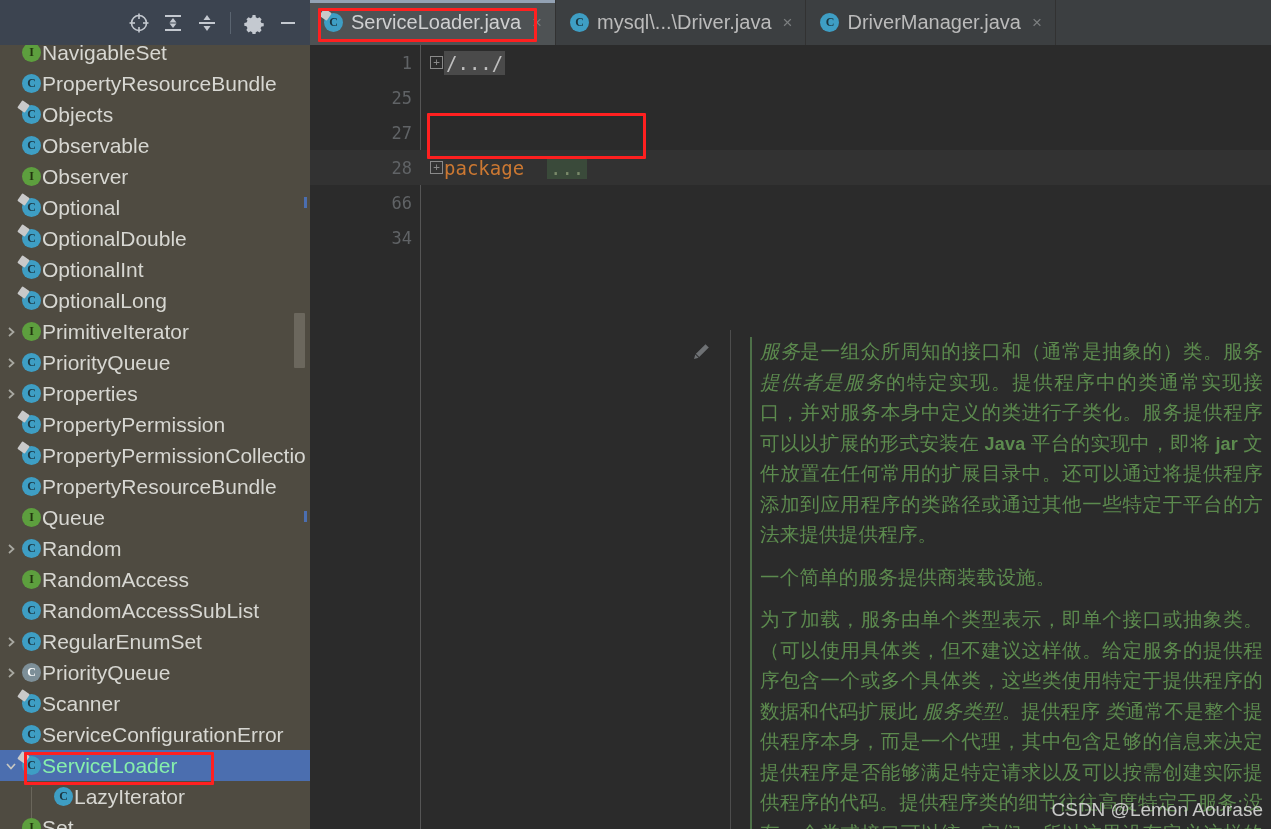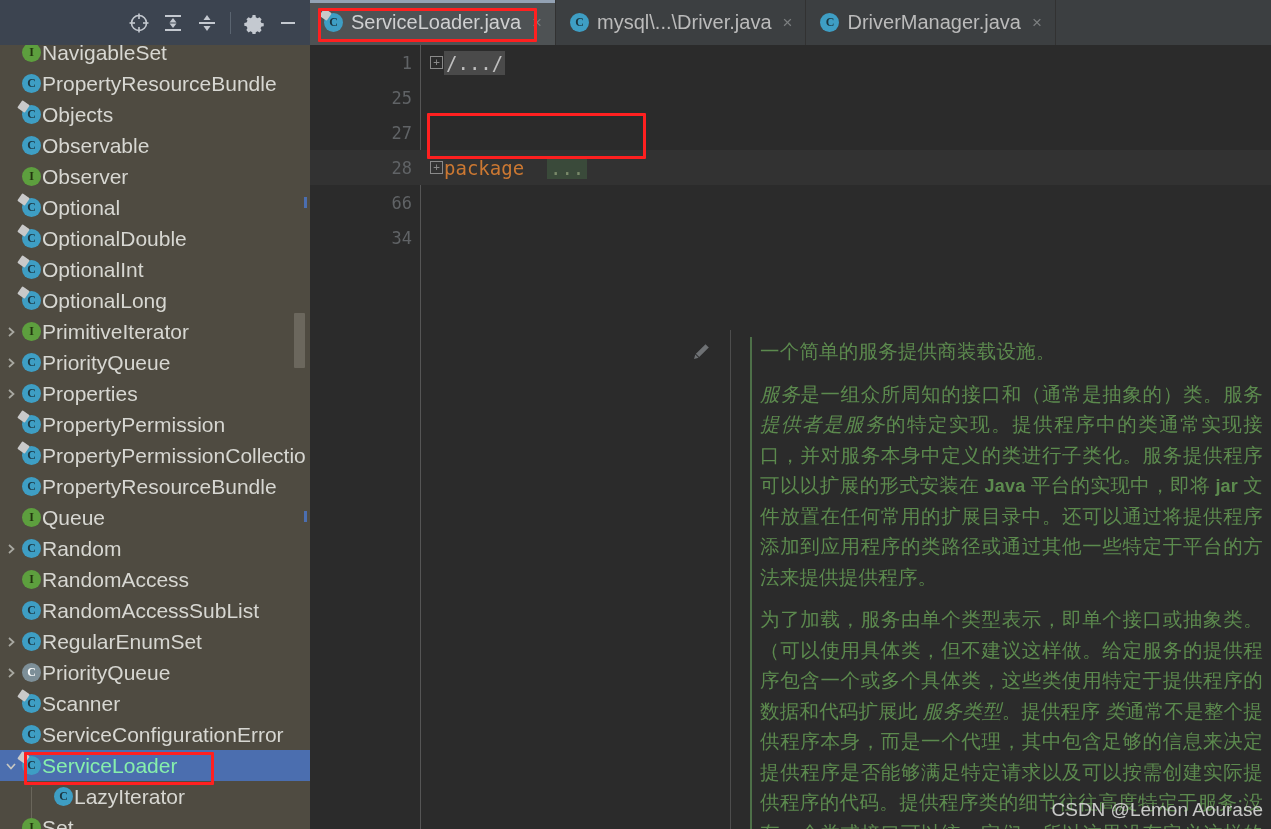--- a/index.html
+++ b/index.html
@@ -564,22 +564,22 @@
         <svg width="22" height="22" viewBox="0 0 22 22">
           <path d="M15.5 3.2l3.3 3.3-9.6 9.6-3.3-3.3z" fill="#6e7174"></path>
           <path d="M5.3 13.4l3.3 3.3-4.6 1.3z" fill="#6e7174"></path>
         </svg>
       </div>
 
       <div class="doc-panel">
         <div class="doc-left-rail"></div>
         <div class="doc-quote-rail"></div>
         <div class="doc-body" id="doc-body">
+            <p class="doc-p"><span class="it">服务</span>是一组众所周知的接口和（通常是抽象的）类。服务<span class="it">提供者是服务</span>的特定实现。提供程序中的类通常实现接口，并对服务本身中定义的类进行子类化。服务提供程序可以以扩展的形式安装在 <span class="bold">Java</span> 平台的实现中，即将 <span class="bold">jar</span> 文件放置在任何常用的扩展目录中。还可以通过将提供程序添加到应用程序的类路径或通过其他一些特定于平台的方法来提供提供程序。</p>
             <p class="doc-p">一个简单的服务提供商装载设施。</p>
-            <p class="doc-p"><span class="it">服务</span>是一组众所周知的接口和（通常是抽象的）类。服务<span class="it">提供者是服务</span>的特定实现。提供程序中的类通常实现接口，并对服务本身中定义的类进行子类化。服务提供程序可以以扩展的形式安装在 <span class="bold">Java</span> 平台的实现中，即将 <span class="bold">jar</span> 文件放置在任何常用的扩展目录中。还可以通过将提供程序添加到应用程序的类路径或通过其他一些特定于平台的方法来提供提供程序。</p>
             <p class="doc-p">为了加载，服务由单个类型表示，即单个接口或抽象类。 （可以使用具体类，但不建议这样做。给定服务的提供程序包含一个或多个具体类，这些类使用特定于提供程序的数据和代码扩展此 <span class="it">服务类型</span>。提供程序 <span class="it">类</span>通常不是整个提供程序本身，而是一个代理，其中包含足够的信息来决定提供程序是否能够满足特定请求以及可以按需创建实际提供程序的代码。提供程序类的细节往往高度特定于服务;没有一个类或接口可以统一它们，所以这里没有定义这样的类型。此工具强制执行的唯一要求是提供程序类必须具有零参数构造函数，以便可以在加载期间实例化它们。</p>
           </div>
       </div>
 
       <div class="watermark">CSDN @Lemon Aourase</div>
     </div>
   </div>
 
   <div class="redbox" style="left:318px; top:8px; width:219px; height:34px;"></div>
   <div class="redbox" style="left:427px; top:113px; width:219px; height:46px;"></div>

